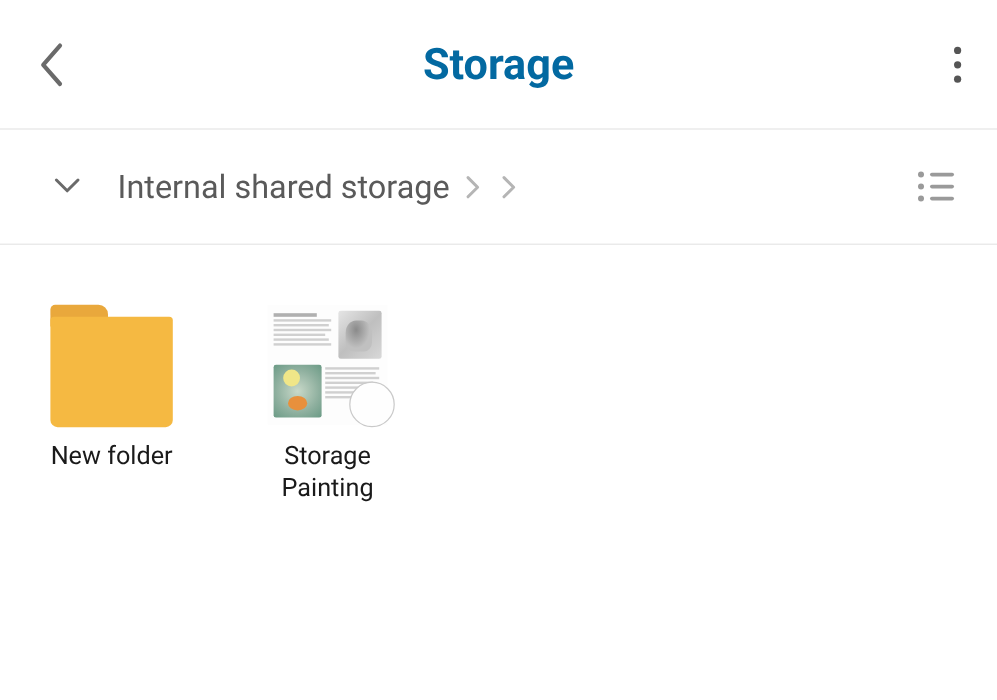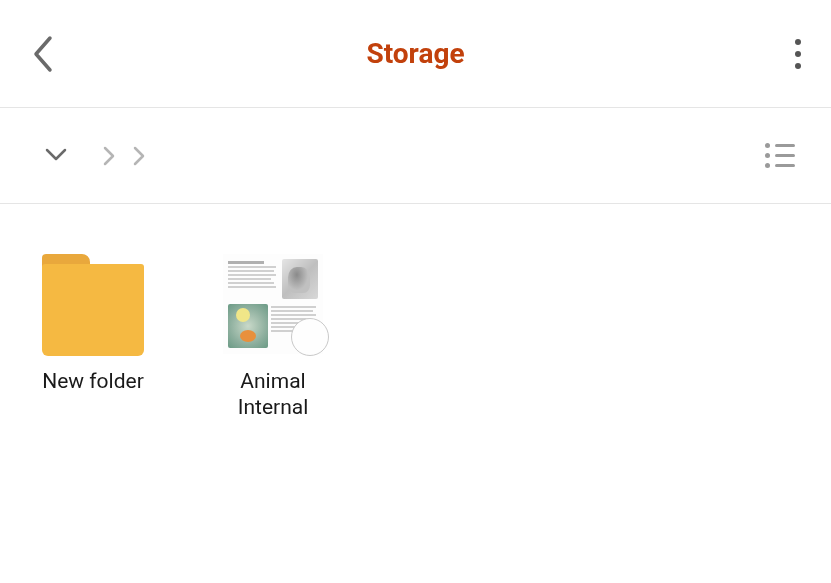--- a/index.html
+++ b/index.html
@@ -30,23 +30,23 @@
       justify-content: center;
     }
     .back-btn svg {
       width: 26px;
       height: 40px;
     }
     .title {
       position: absolute;
       left: 50%;
       transform: translateX(-50%);
-      font-size: 28px;
+      font-size: 36px;
       font-weight: 700;
-      color: #c2410c;
+      color: #0369a1;
     }
     .more-btn {
       margin-left: auto;
       padding: 10px;
       cursor: pointer;
       display: flex;
       flex-direction: column;
       gap: 6px;
       align-items: center;
     }
@@ -261,20 +261,21 @@
   </div>
 </div>
 
 <div class="breadcrumb-bar">
   <div class="collapse-btn">
     <svg viewBox="0 0 24 16">
       <polyline points="3,4 12,13 21,4" stroke="#6a6a6a" stroke-width="2.5" fill="none" stroke-linecap="round" stroke-linejoin="round"></polyline>
     </svg>
   </div>
   <div class="breadcrumb">
+    <span class="crumb">Internal shared storage</span>
     <span class="crumb-sep">
       <svg viewBox="0 0 14 22">
           <polyline points="3,3 11,11 3,19" stroke="#b5b5b5" stroke-width="2.5" fill="none" stroke-linecap="round" stroke-linejoin="round"></polyline>
         </svg>
     </span>
     <span class="crumb-sep">
       <svg viewBox="0 0 14 22">
           <polyline points="3,3 11,11 3,19" stroke="#b5b5b5" stroke-width="2.5" fill="none" stroke-linecap="round" stroke-linejoin="round"></polyline>
         </svg>
     </span>
@@ -325,15 +326,15 @@
           <div class="tline s2"></div>
           <div class="tline s1"></div>
           <div class="tline s3"></div>
           <div class="tline s2"></div>
           <div class="tline s1"></div>
           <div class="tline s3"></div>
         </div>
       </div>
       <div class="selection-ring"></div>
     </div>
-    <div class="item-label">Animal Internal</div>
+    <div class="item-label">Storage Painting</div>
   </div>
 </div>
 
 </body></html>

